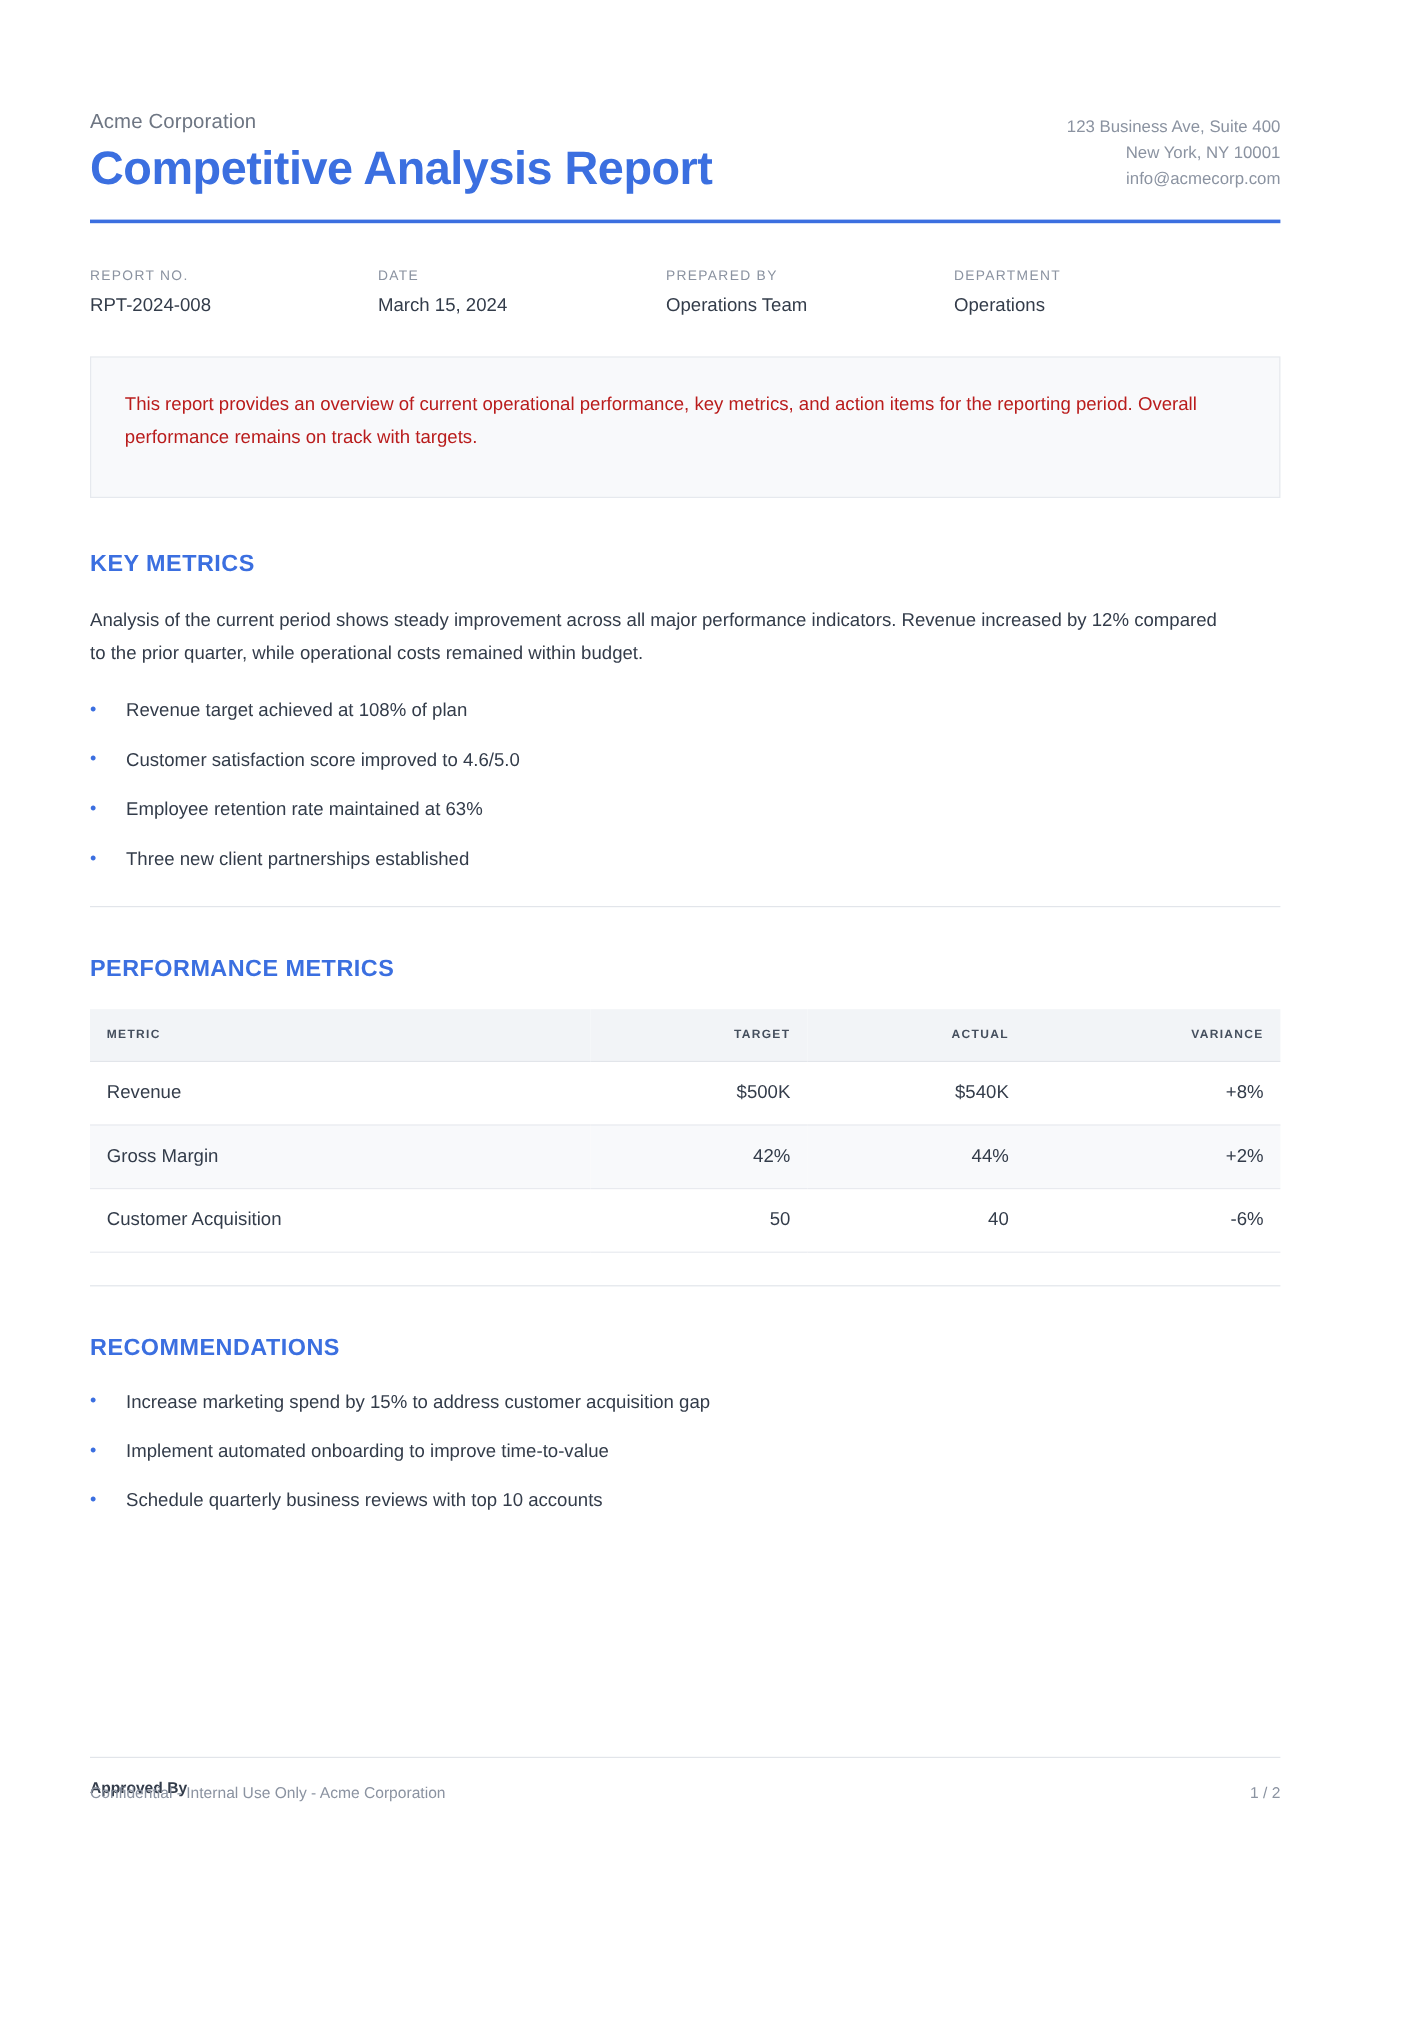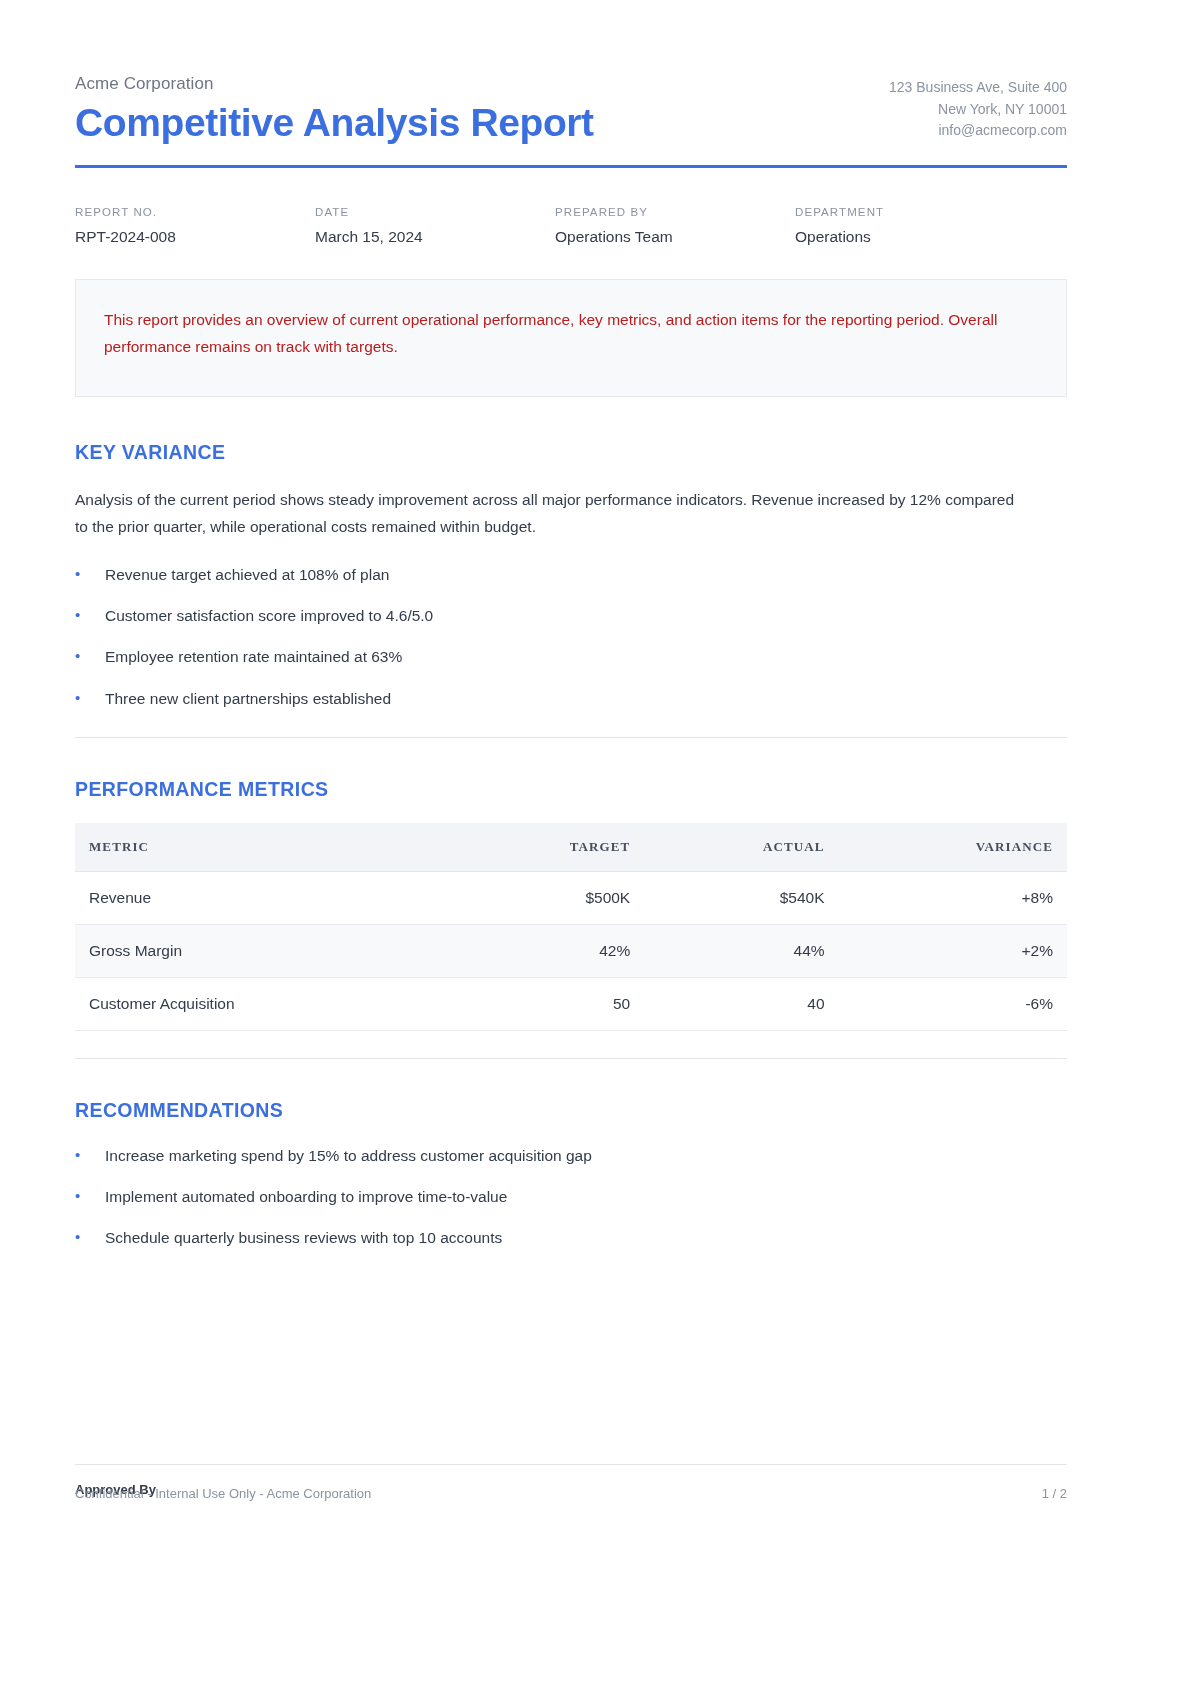--- a/index.html
+++ b/index.html
@@ -10,21 +10,21 @@
     font-family: "Liberation Sans", sans-serif;
     color: #2f3b४c;
     color: #2f3b4c;
     -webkit-font-smoothing: antialiased;
   }
   .page {
     position: relative;
     width: 1142px;
     height: 1683px;
     background: #ffffff;
-    padding: 0 75px;
+    padding: 18px 75px;
   }
 
   
   .header {
     padding-top: 68px;
     display: flex;
     justify-content: space-between;
     align-items: flex-start;
     padding-bottom: 20px;
     border-bottom: 3px solid #3b6fe0;
@@ -124,29 +124,28 @@
   .bullet-text { flex: 1; }
 
   
   table.metrics {
     width: 100%;
     border-collapse: collapse;
     margin-top: 2px;
   }
   table.metrics thead th {
     background: #f2f4f7;
-    font-size: 13px;
+    font-size: 10px;
     letter-spacing: 1.1px;
     color: #454f5e;
     text-transform: uppercase;
     font-weight: bold;
     padding: 16px 14px;
     text-align: right;
     border-bottom: 1px solid #e2e5ea;
-    font-family: Liberation Serif, serif;
   }
   table.metrics thead th.col-metric {
     text-align: left;
     padding-left: 14px;
   }
   table.metrics tbody td {
     font-size: 15.5px;
     color: #333c4a;
     padding: 17px 14px;
     text-align: right;
@@ -220,21 +219,21 @@
       <div class="meta-label">DEPARTMENT</div>
       <div class="meta-value">Operations</div>
     </div>
   </div>
 
   <div class="summary-box">
     <div class="summary-text">This report provides an overview of current operational performance, key metrics, and action items for the reporting period. Overall performance remains on track with targets.</div>
   </div>
 
   <div class="section">
-    <div class="section-title">KEY VARIANCE</div>
+    <div class="section-title">KEY METRICS</div>
     <div class="body-text">Analysis of the current period shows steady improvement across all major performance indicators. Revenue increased by 12% compared to the prior quarter, while operational costs remained within budget.</div>
     <ul class="bullets">
       <li class="bullet">
         <span class="bullet-dot">•</span>
         <span class="bullet-text">Revenue target achieved at 108% of plan</span>
       </li>
       <li class="bullet">
         <span class="bullet-dot">•</span>
         <span class="bullet-text">Customer satisfaction score improved to 4.6/5.0</span>
       </li>

